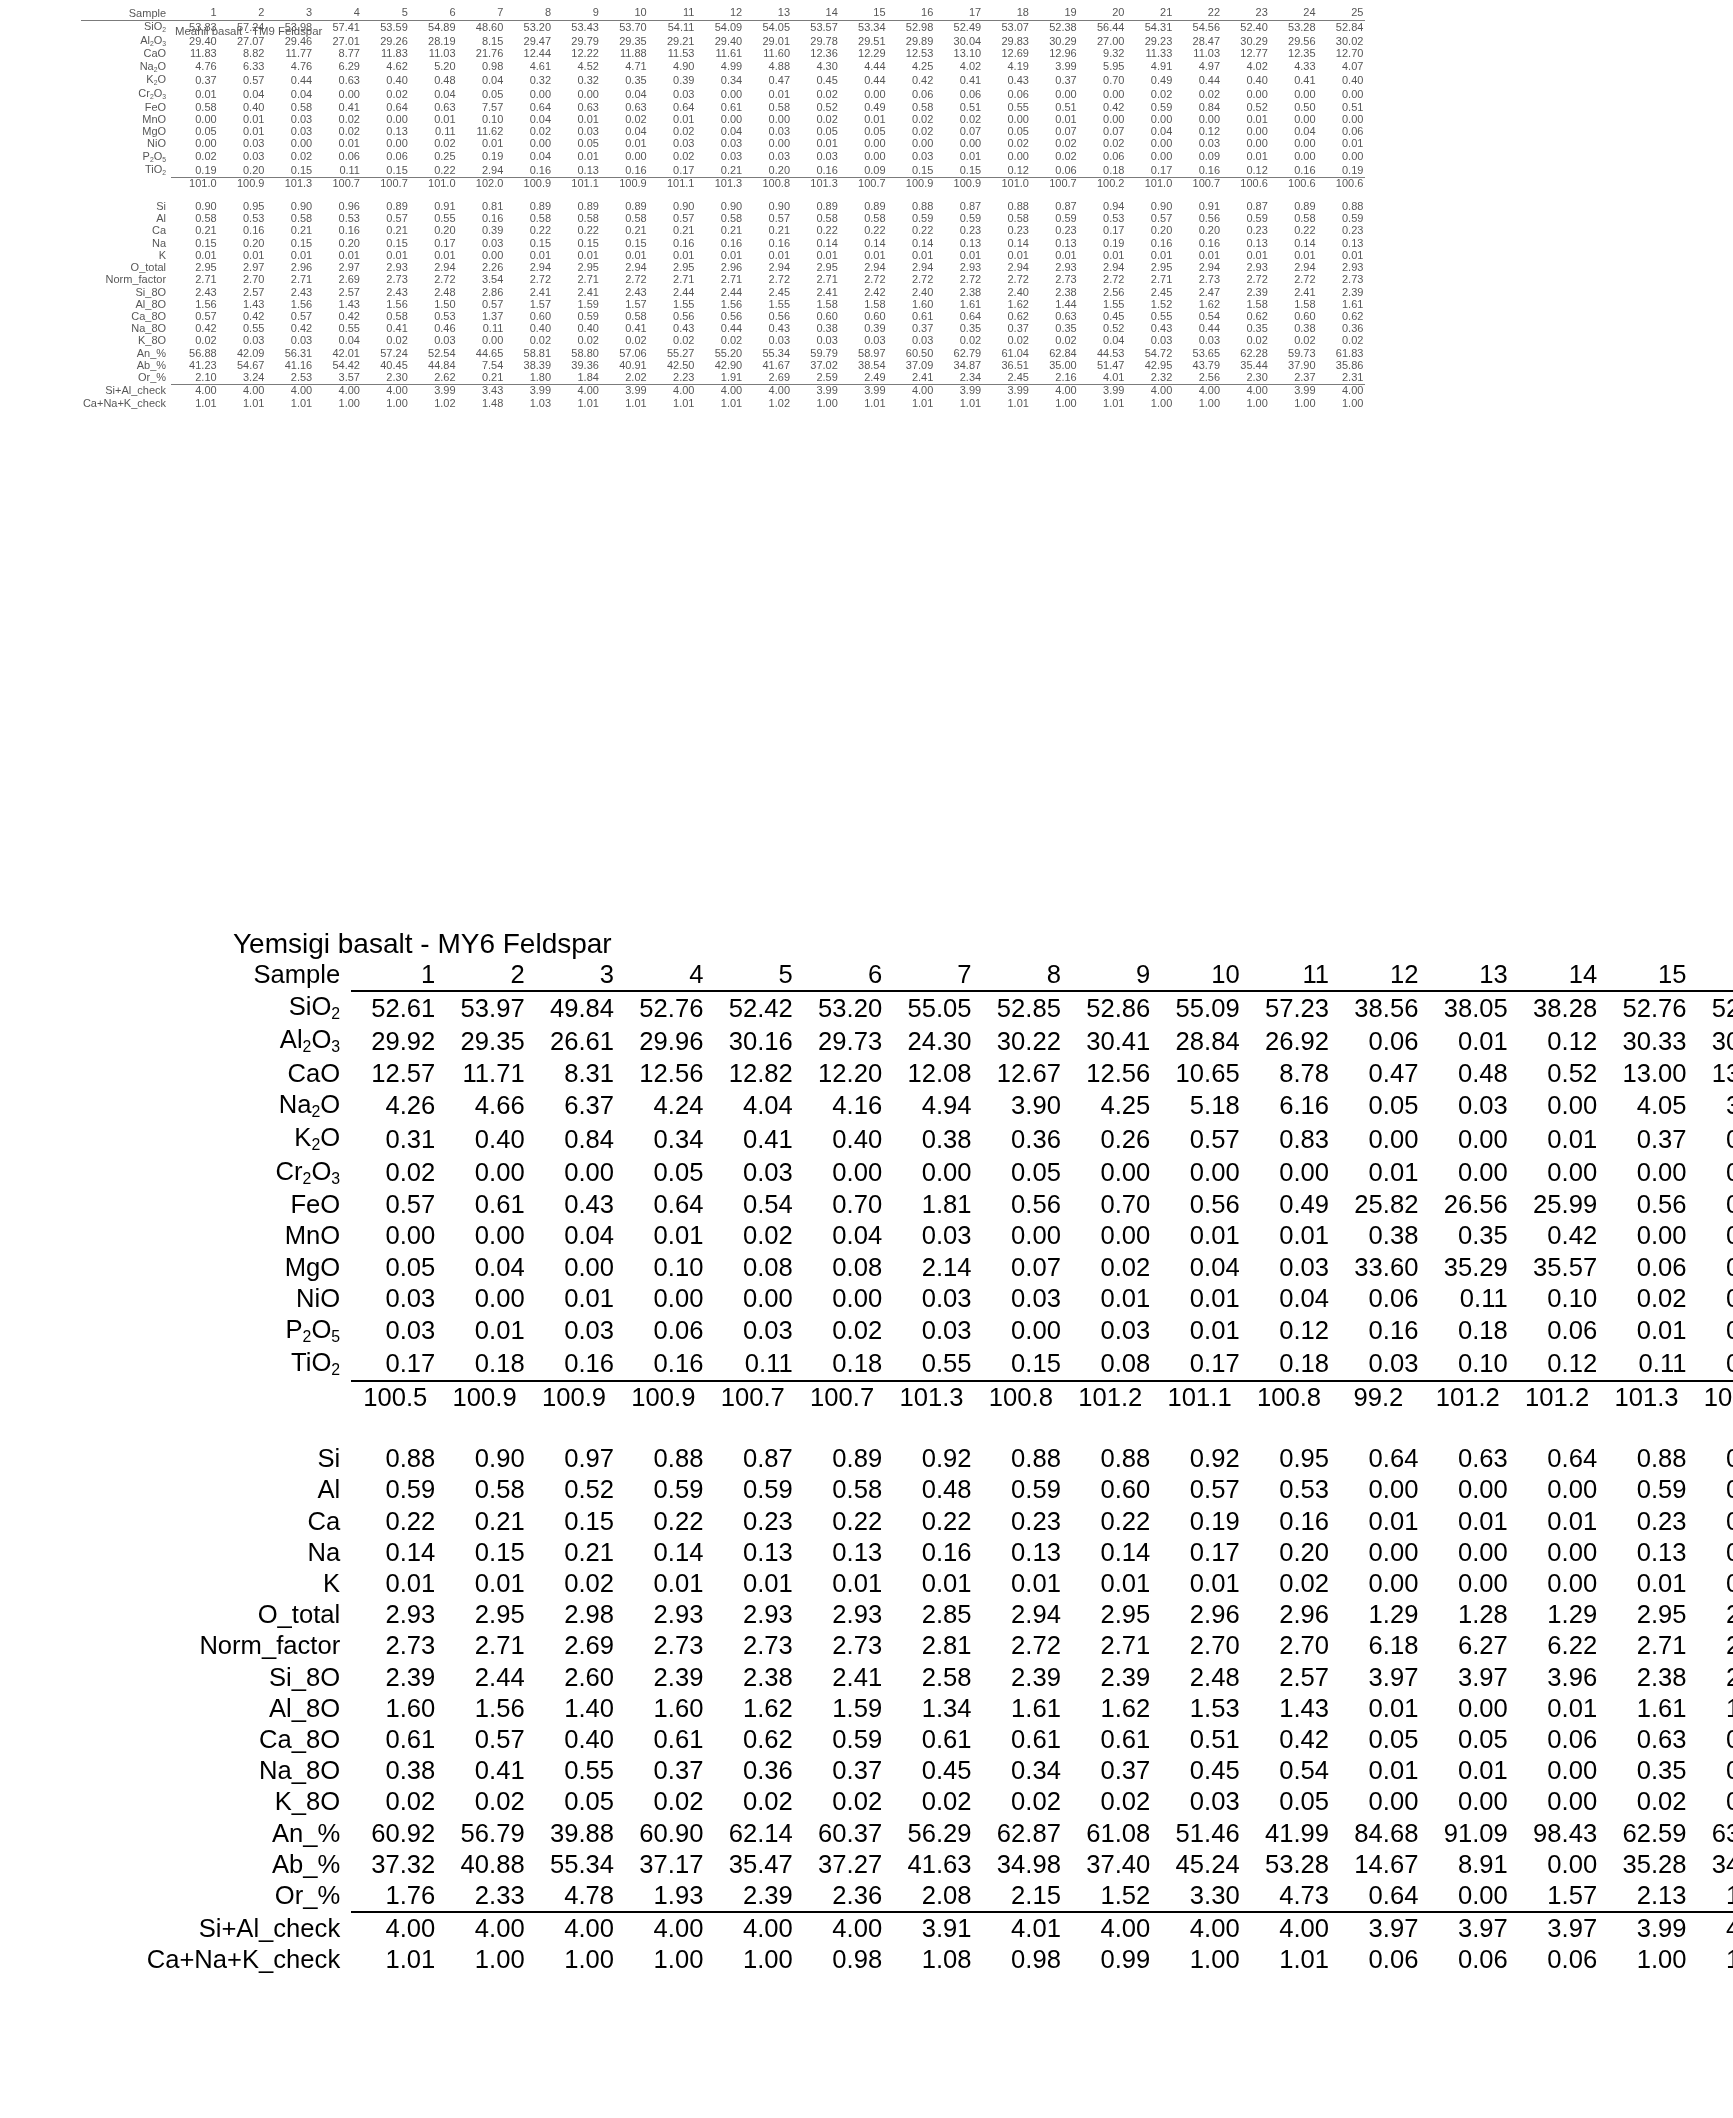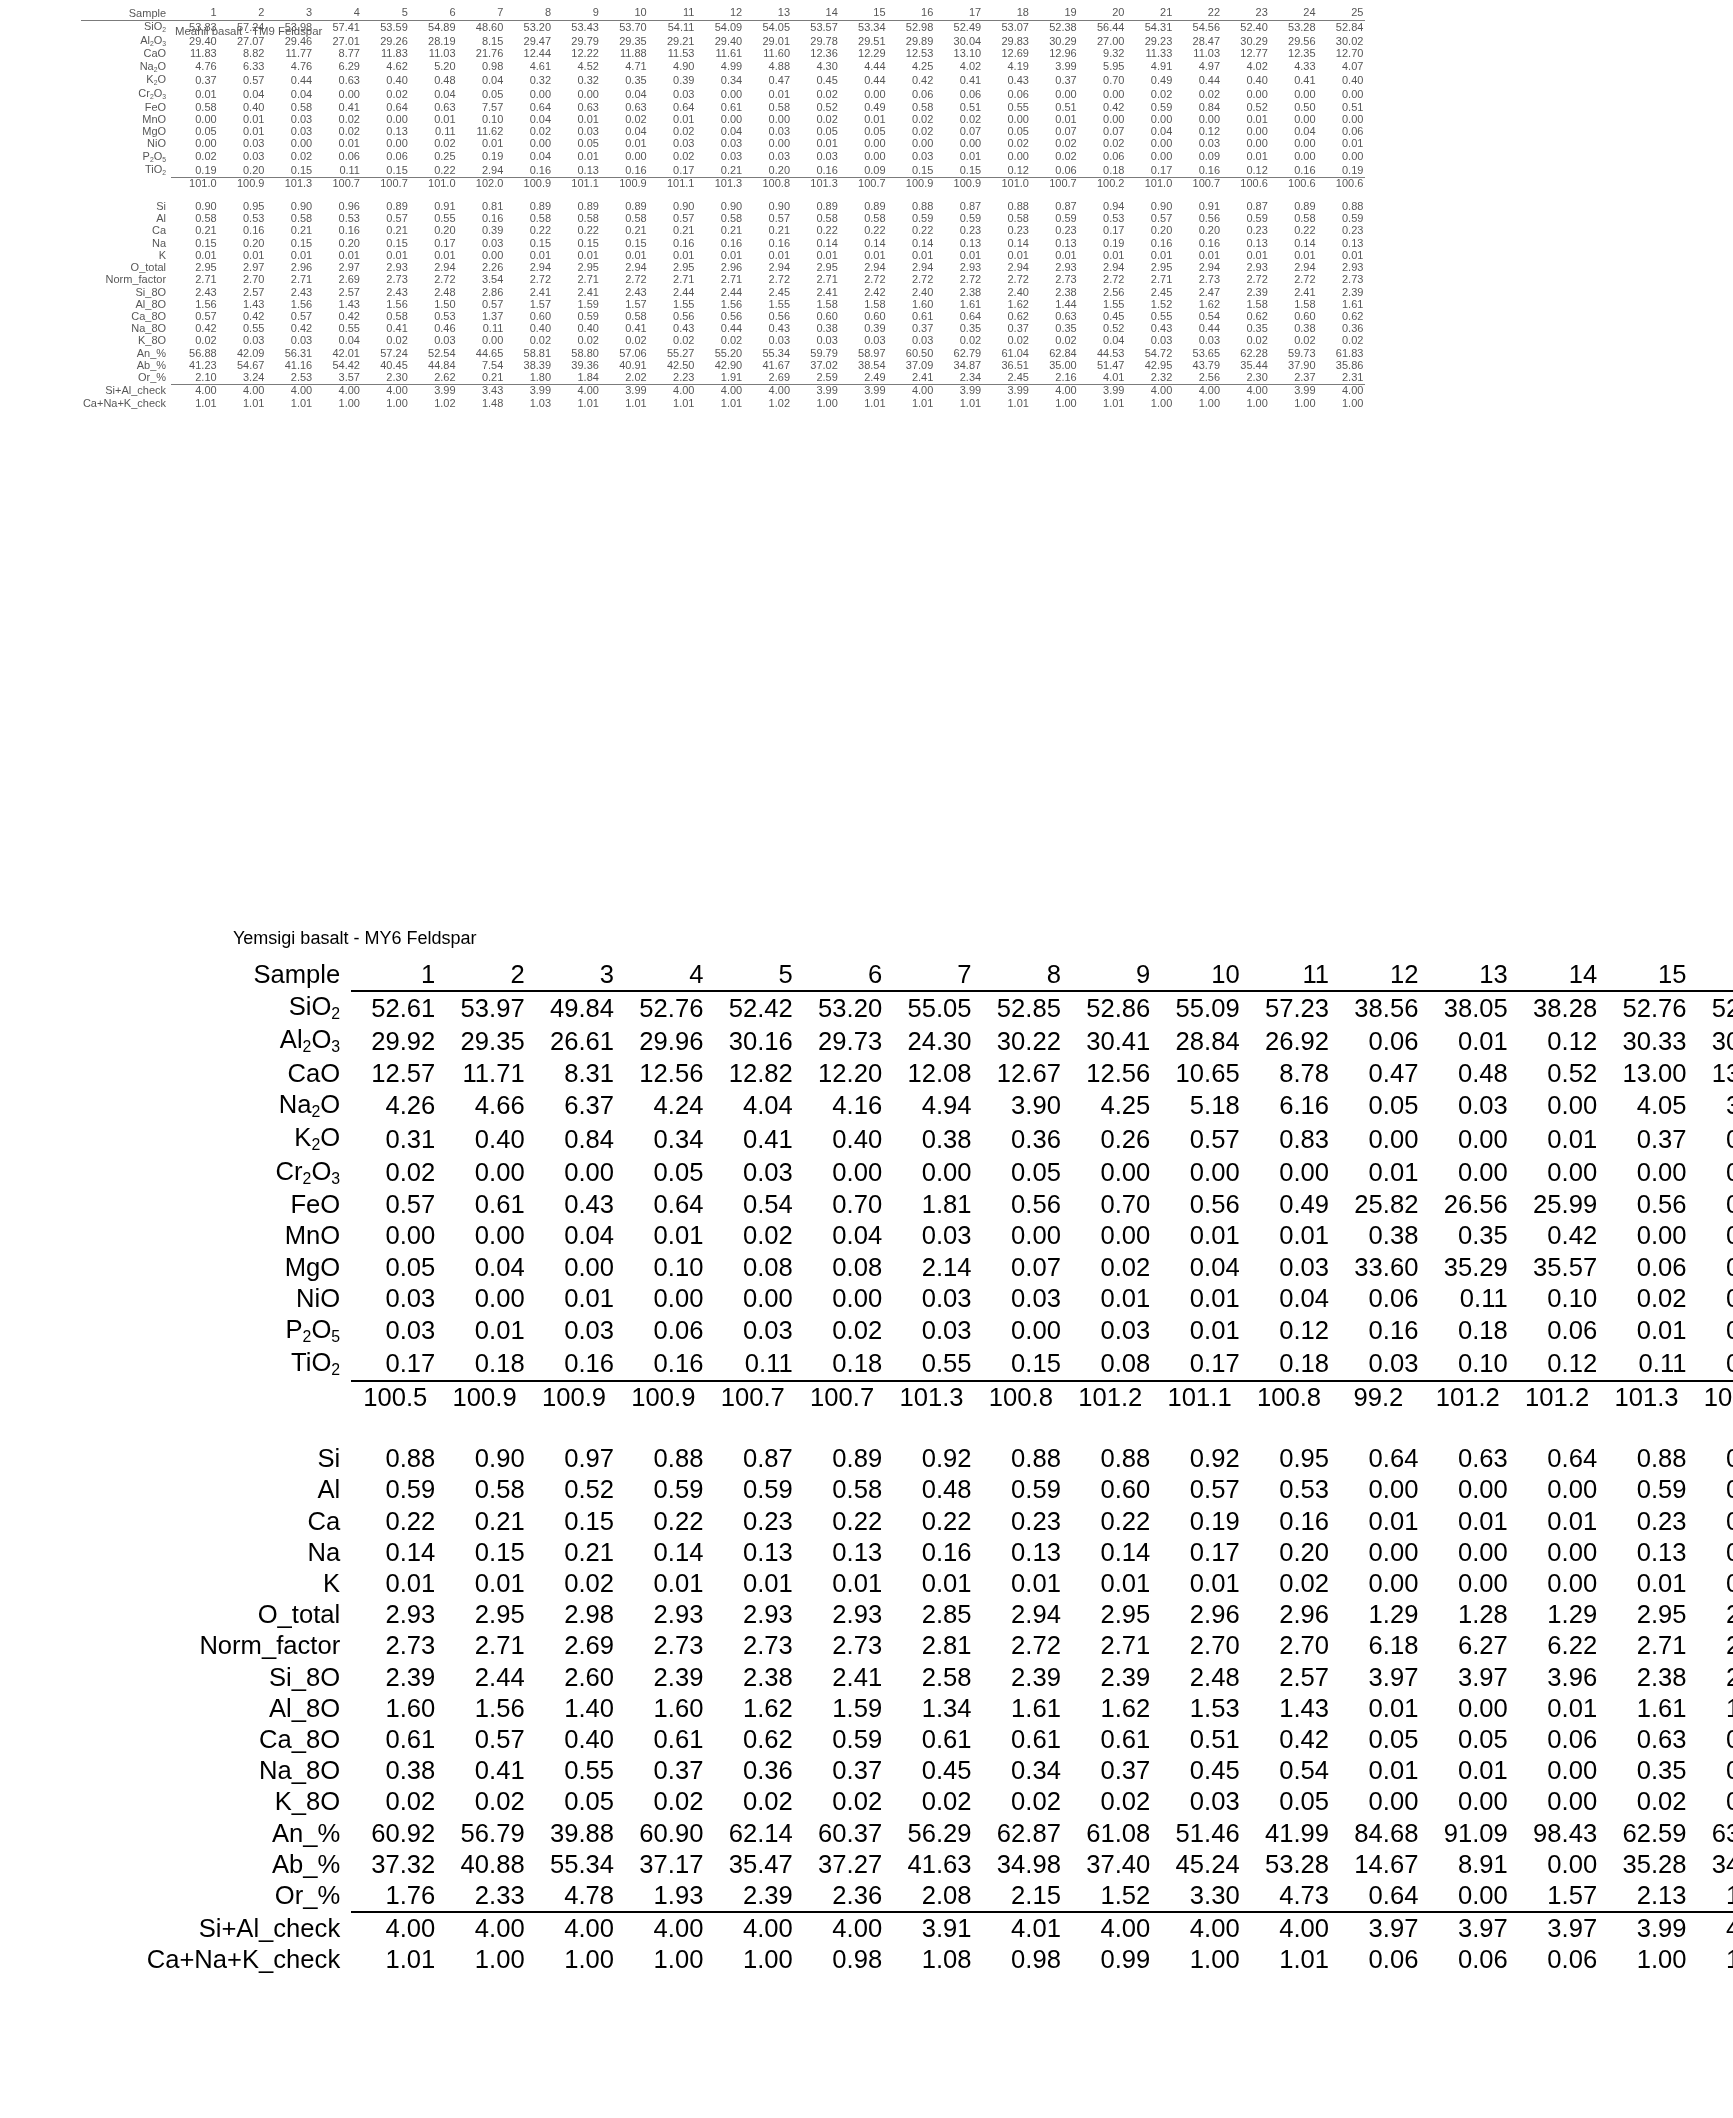--- a/index.html
+++ b/index.html
@@ -74,21 +74,21 @@
   .panel-bot {
     position: absolute;
     left: 0px;
     top: 928px;
     width: 1733px;
   }
   .panel-bot .caption {
     position: absolute;
     left: 233px;
     top: 0px;
-    font-size: 18px;
+    font-size: 28px;
     color: #000000;
     white-space: nowrap;
   }
   .panel-bot .tbl-wrap {
     position: absolute;
     left: 142px;
     top: 31px;
   }
   .panel-bot table {
     border-collapse: collapse;

